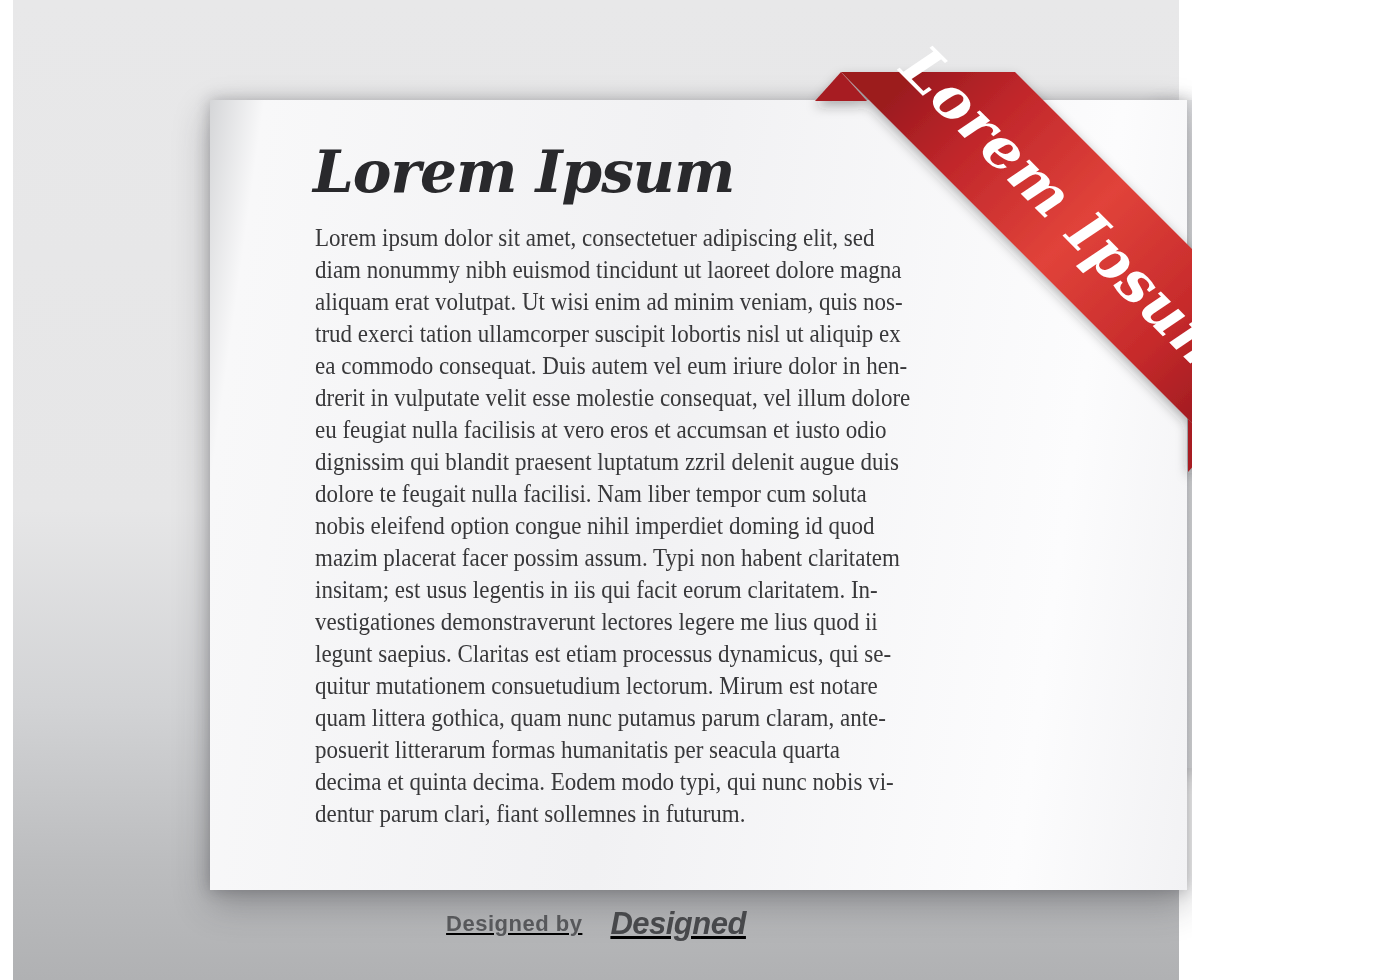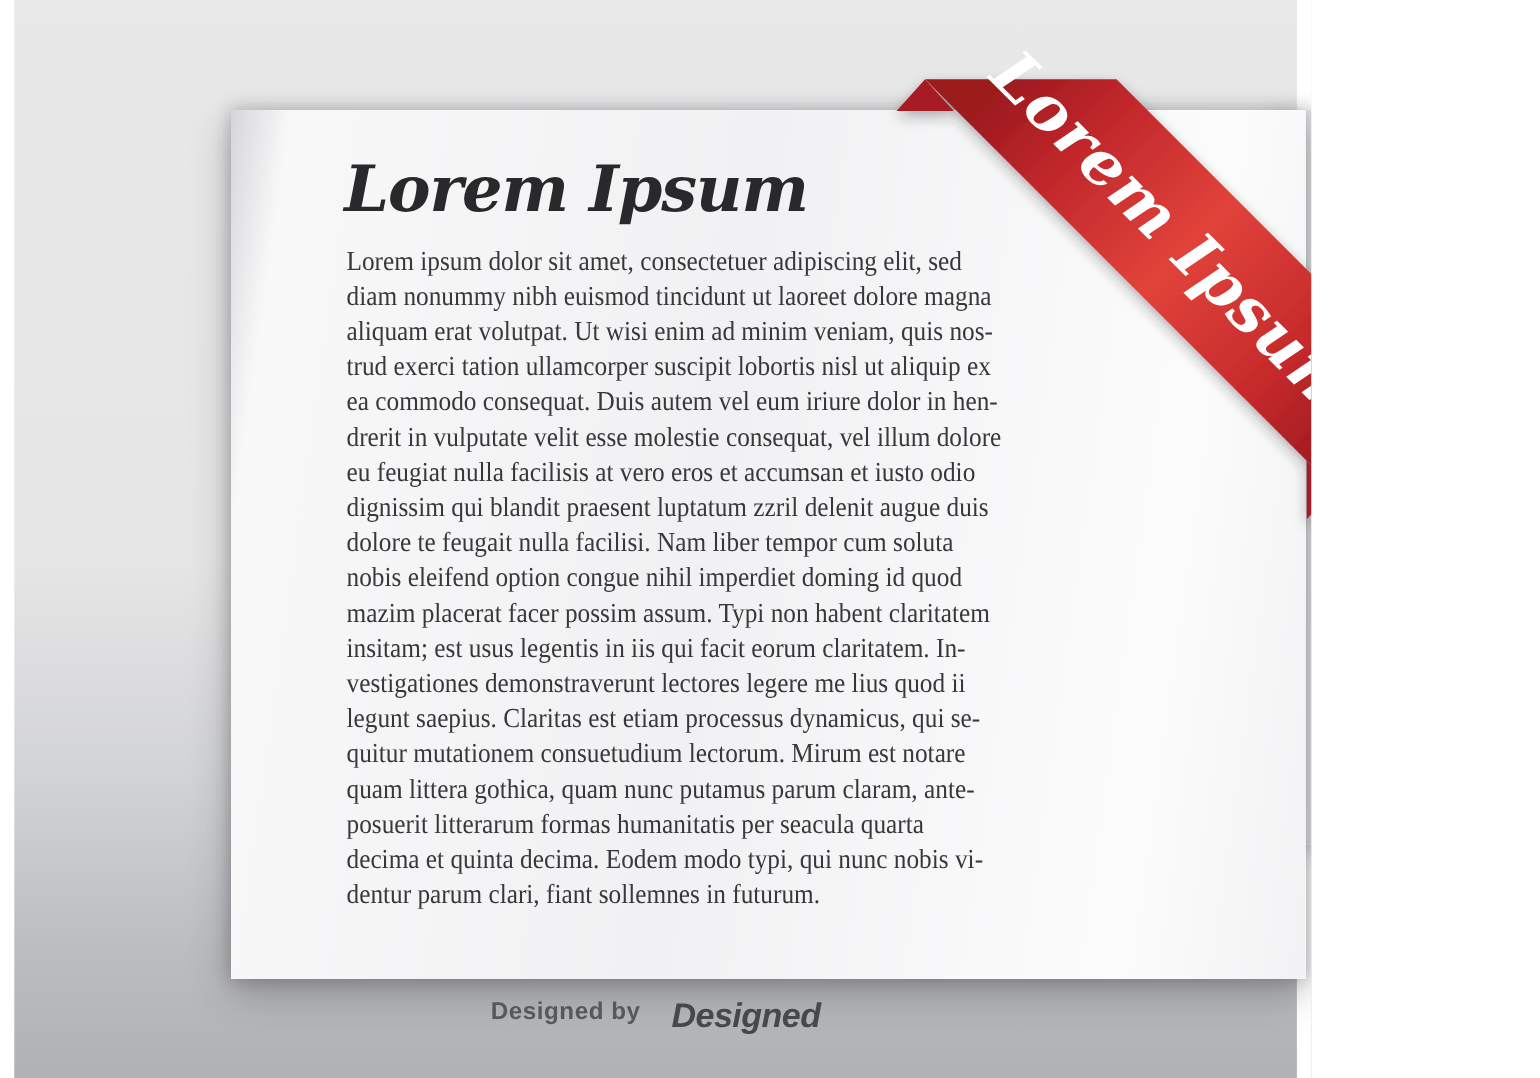--- a/index.html
+++ b/index.html
@@ -33,21 +33,21 @@
     transform:scaleX(.92);transform-origin:0 0;
   }
   .body-line{white-space:nowrap;}
   .ribbon-svg{position:absolute;left:0;top:0;width:1400px;height:980px;pointer-events:none;}
   .ribbon-label{
     font-family:"DejaVu Serif",serif;font-style:italic;font-weight:bold;
     font-size:58px;fill:#ffffff;letter-spacing:1px;
   }
   .footer{
     position:absolute;left:0;right:0;top:906px;
-    display:flex;justify-content:center;align-items:flex-start;gap:28px;
+    display:flex;justify-content:center;align-items:center;gap:28px;text-decoration:underline;
   }
   .footer-prefix{font-weight:bold;font-size:22px;color:#57585b;letter-spacing:.5px;}
   .footer-brand{
     font-weight:bold;font-style:italic;font-size:31px;color:#47484b;letter-spacing:-.5px;
     font-family:"Liberation Sans",sans-serif;
   }
 </style>
 </head>
 <body>
 

